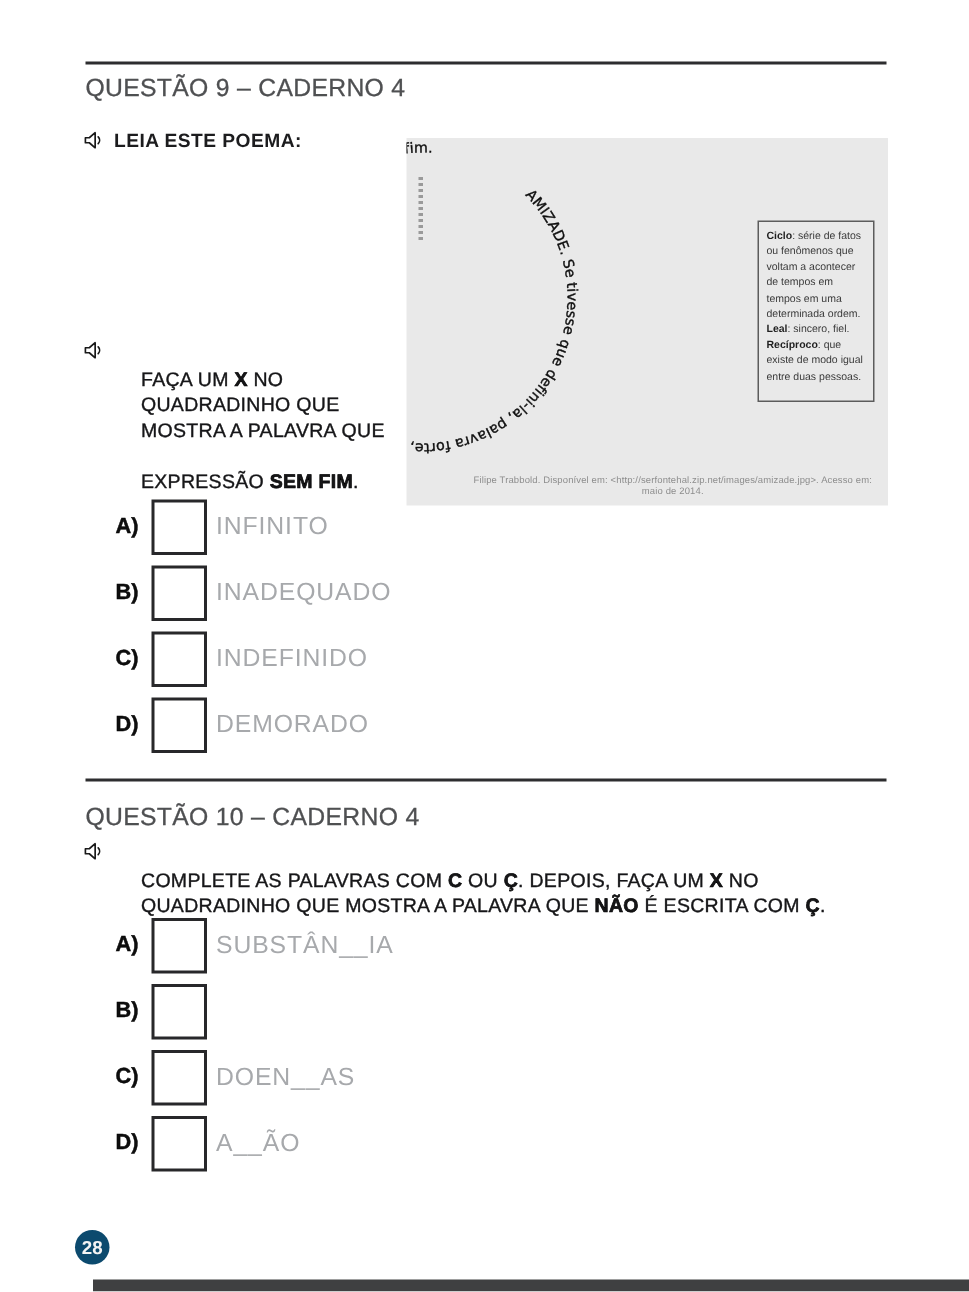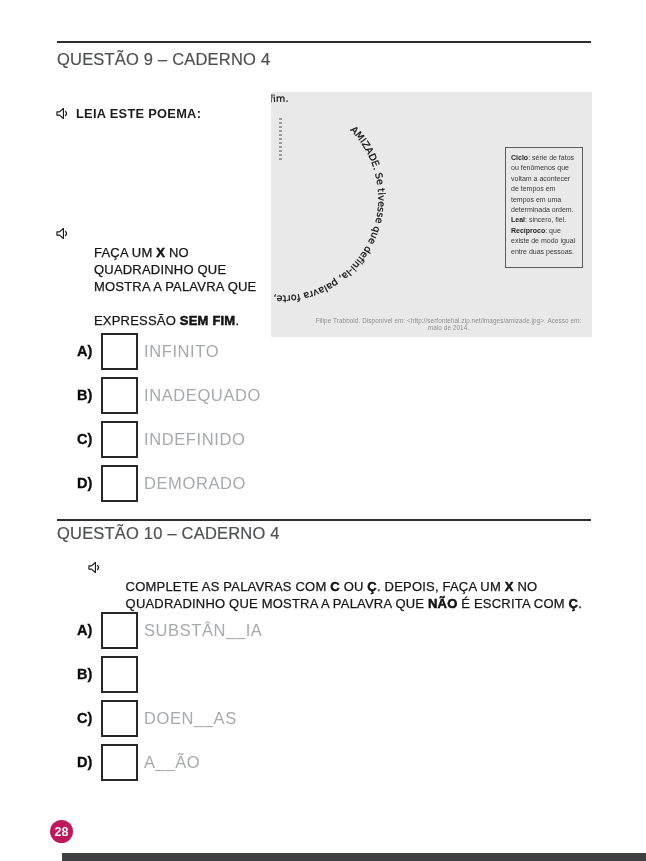--- a/index.html
+++ b/index.html
@@ -8,29 +8,29 @@
     font-family:"Liberation Sans", sans-serif; overflow:hidden;
   }
   .rule{position:absolute; left:57px; width:534px; height:2px; background:#2d2d2f;}
   #rule-q9{top:41px;}
   #rule-q10{top:519px;}
   h1.qtitle{
     position:absolute; left:57px; margin:0; font-size:16.5px; font-weight:400;
     color:#4f5052; letter-spacing:.2px; -webkit-text-stroke:.2px #4f5052;
   }
   #title-q9{top:50px;}
-  #title-q10{top:524px;}
-  .lead-row{position:absolute; left:55px; top:86px; display:flex; align-items:center; gap:6px;margin-top:20px;}
+  #title-q10{top:536px;}
+  .lead-row{position:absolute; left:55px; top:86px; display:flex; align-items:center; gap:6px;}
   .lead-text{font-size:12.8px; font-weight:700; color:#1c1c1e; letter-spacing:.3px;}
   .spk{width:15px; height:13px; flex:0 0 15px;}
   .prompt{
     position:absolute; display:flex; gap:6px; color:#161618;
   }
   #prompt-q9{left:55px; top:226px; width:240px;}
-  #prompt-q10{left:55px; top:560px; width:545px;justify-content:flex-end;}
+  #prompt-q10{left:55px; top:560px; width:545px;}
   .prompt .spk{margin-top:1px;}
   .prompt p{
     margin:18px; font-size:13px; line-height:17px; letter-spacing:.2px;
     -webkit-text-stroke:.25px #161618;
   }
   .prompt b{font-weight:700; -webkit-text-stroke:.45px #000;}
   
   .figure{
     position:absolute; left:271px; top:92px; width:321px; height:245px;
     background:#e9e9e9;
@@ -62,21 +62,21 @@
   .opt-box{
     width:33px; height:33px; border:2px solid #28282a; background:#fff;
     flex:0 0 33px;
   }
   .opt-label{
     margin-left:6px; font-size:16.5px; color:#a7a9ac; letter-spacing:.6px;
   }
   
   .page-badge{
     position:absolute; left:50px; top:820px; width:23px; height:23px;
-    border-radius:50%; background:#be185d; color:#f4f4f4;
+    border-radius:50%; background:#0c4a6e; color:#f4f4f4;
     font-size:12.5px; font-weight:700; display:flex; align-items:center; justify-content:center;
   }
   .bottom-bar{
     position:absolute; left:62px; top:853px; width:584px; height:8px; background:#3f4041;
   }
 </style>
 </head>
 <body>
 
 <div class="page">

